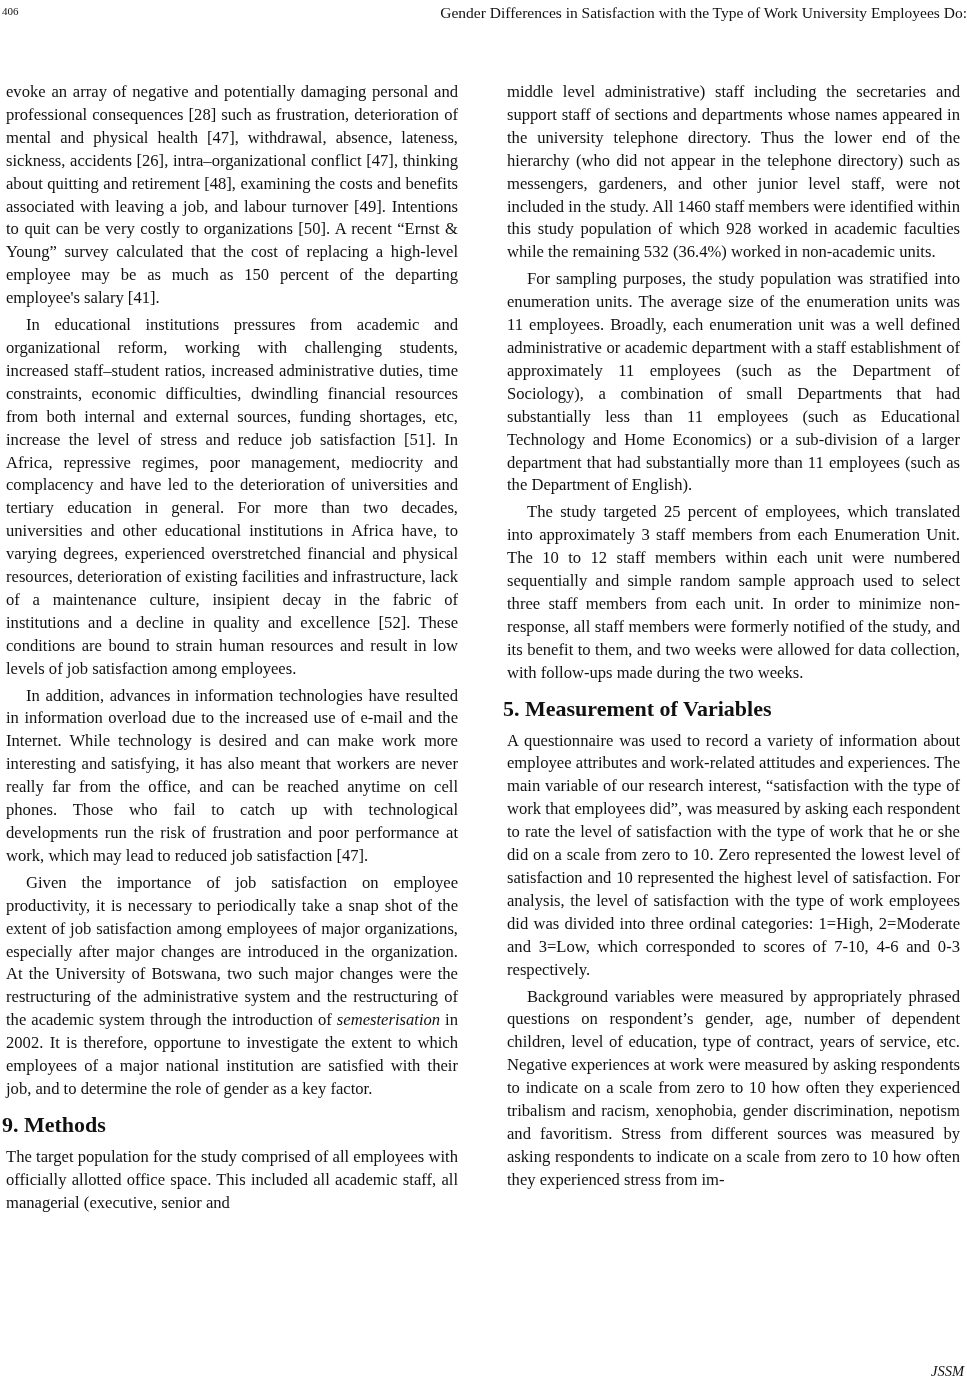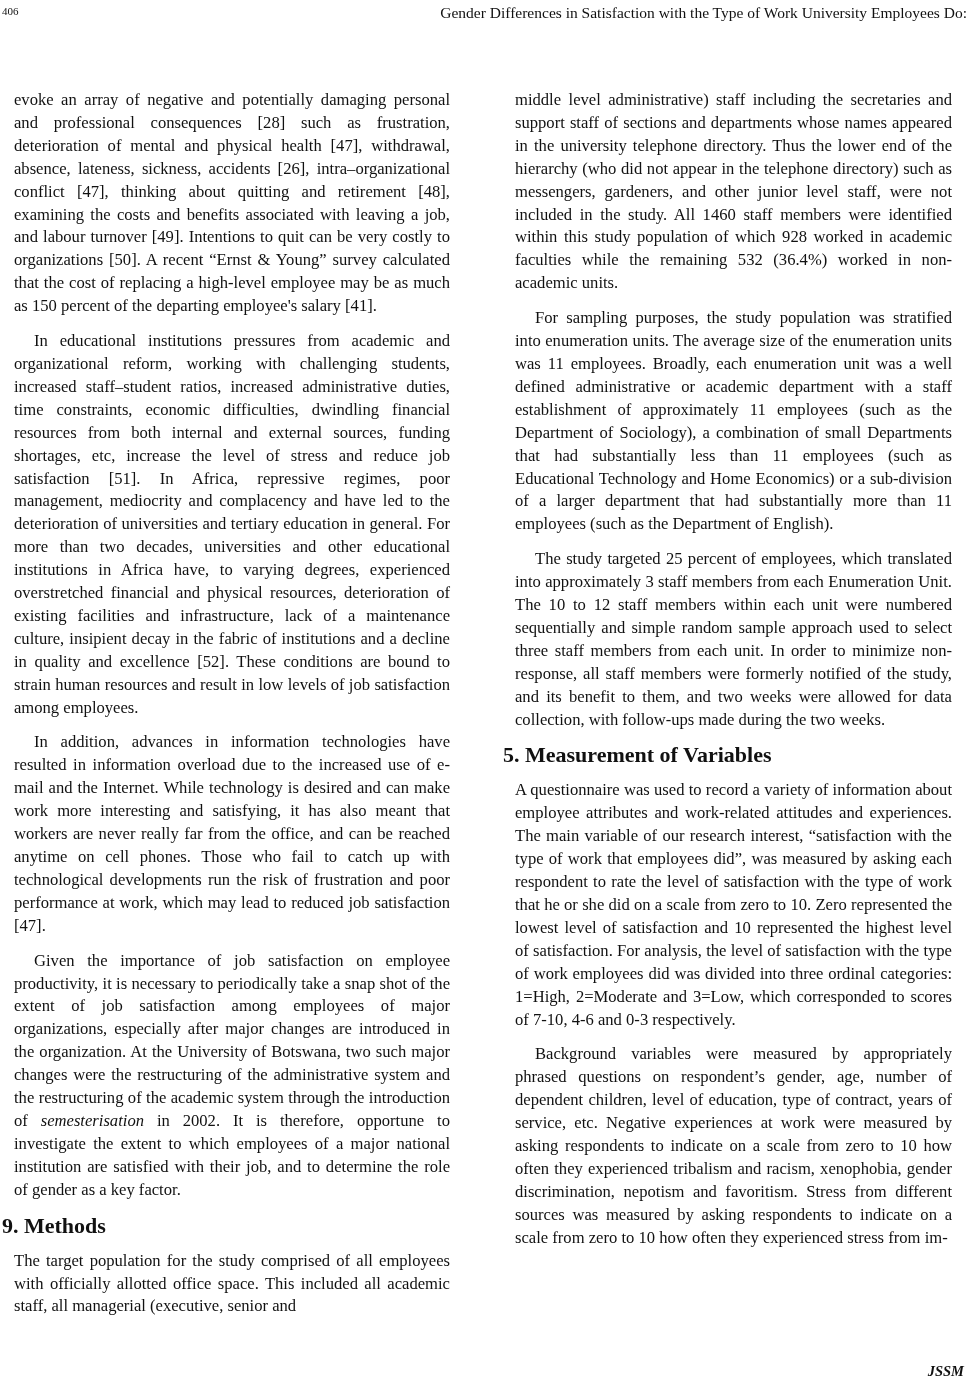--- a/index.html
+++ b/index.html
@@ -15,32 +15,32 @@
     position: absolute; left: 60px; right: 0; top: 2px; text-align: right;
     font-size: 15.5px; line-height: 21px;
   }
   .running-header span { display: block; }
   .column {
     position: absolute; top: 77px; font-size: 16.6px; line-height: 22.9px;
     text-align: justify; hyphens: manual;
   }
   .col-left { left: 2px; width: 460px; }
   .col-right { left: 503px; width: 461px; }
-  .column p { margin: 12px; }
+  .column p { margin: 4px; }
   .column p.indent { text-indent: 20px; }
   .section-heading {
     font-size: 22px; font-weight: bold; line-height: 24px;
     margin: 12px 0 9px 0; text-align: left;
   }
   .footer-left {
     position: absolute; left: 2px; top: 1443px; font-size: 14.5px;
   }
   .footer-right {
     position: absolute; right: 3px; top: 1363px; font-size: 14.5px;
-    font-weight: bold; font-style: italic;
+    font-weight: normal; font-style: italic;
   }
 </style>
 </head>
 <body>
 
 <div class="page-number">406</div>
 <div class="running-header">
   <span>Gender Differences in Satisfaction with the Type of Work University Employees Do:</span>
 </div>
 

